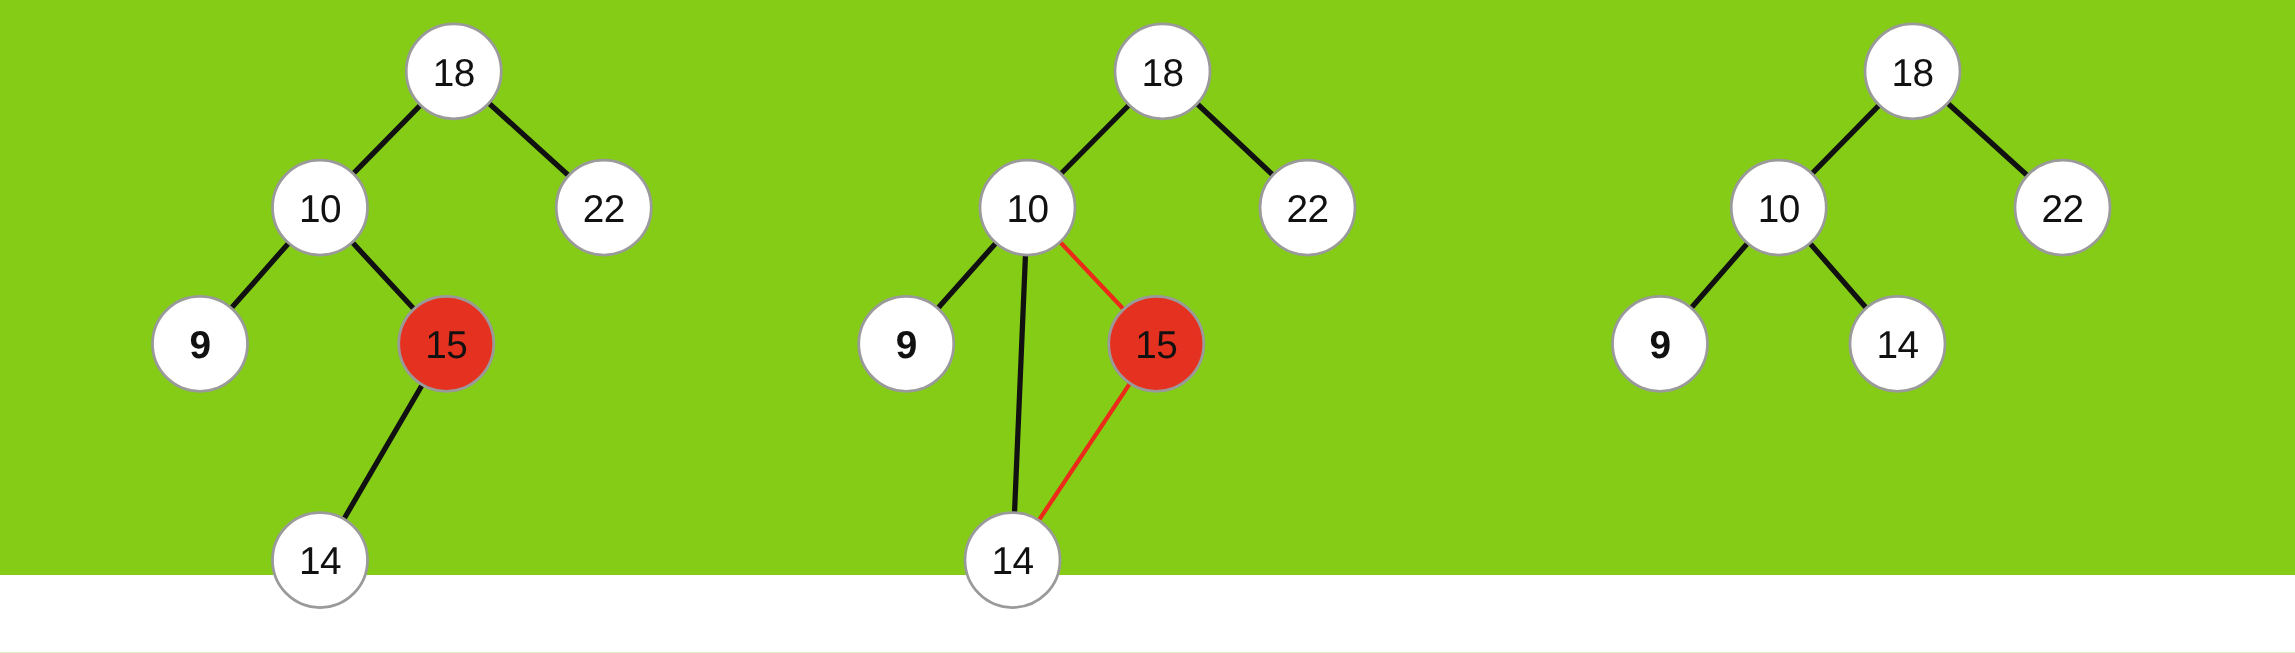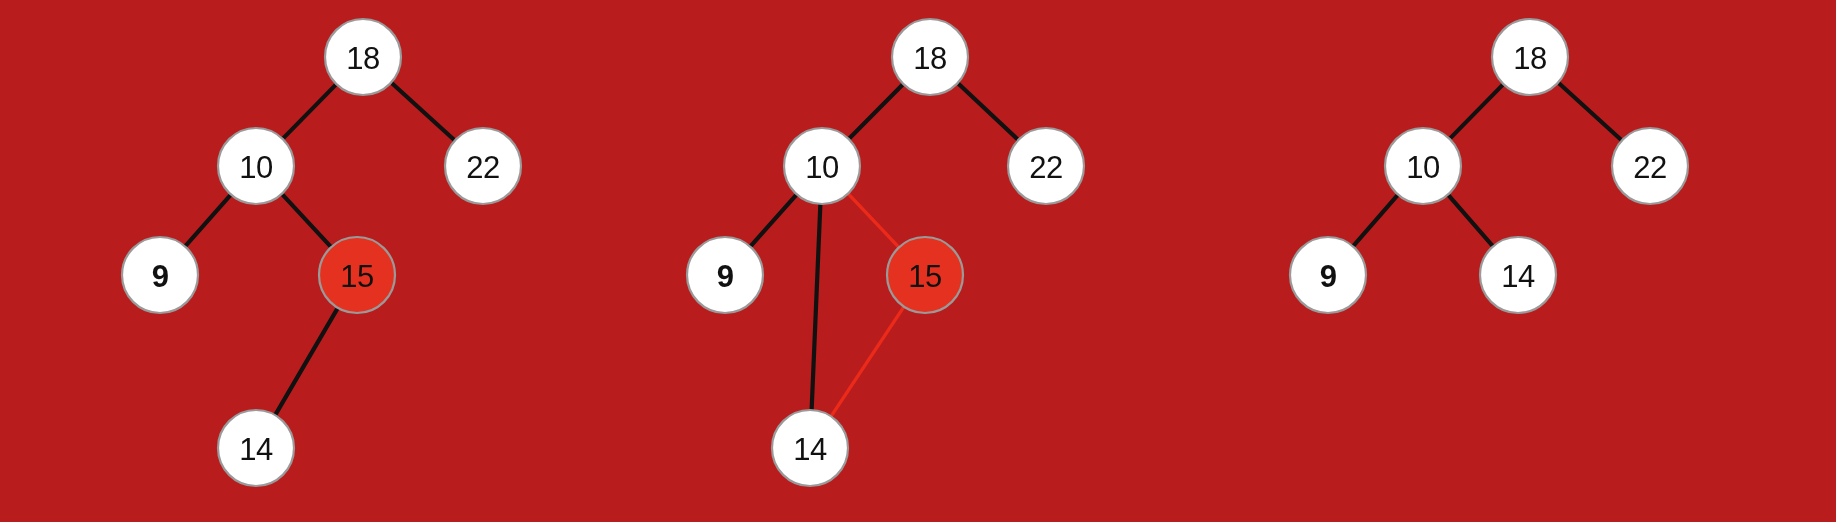--- a/index.html
+++ b/index.html
@@ -10,22 +10,22 @@
   }
   body {
     width: 1836px;
     height: 522px;
     overflow: hidden;
     font-family: "Liberation Sans", sans-serif;
   }
   #stage {
     position: relative;
     width: 1836px;
-    height: 522px;
-    background: #b91c1c;
+    height: 460px;
+    background: #84cc16;
   }
   svg#tree-canvas {
     display: block;
     width: 1836px;
     height: 522px;
   }
   .node-circle {
     fill: #ffffff;
     stroke: #9a9a9a;
     stroke-width: 2.2;

